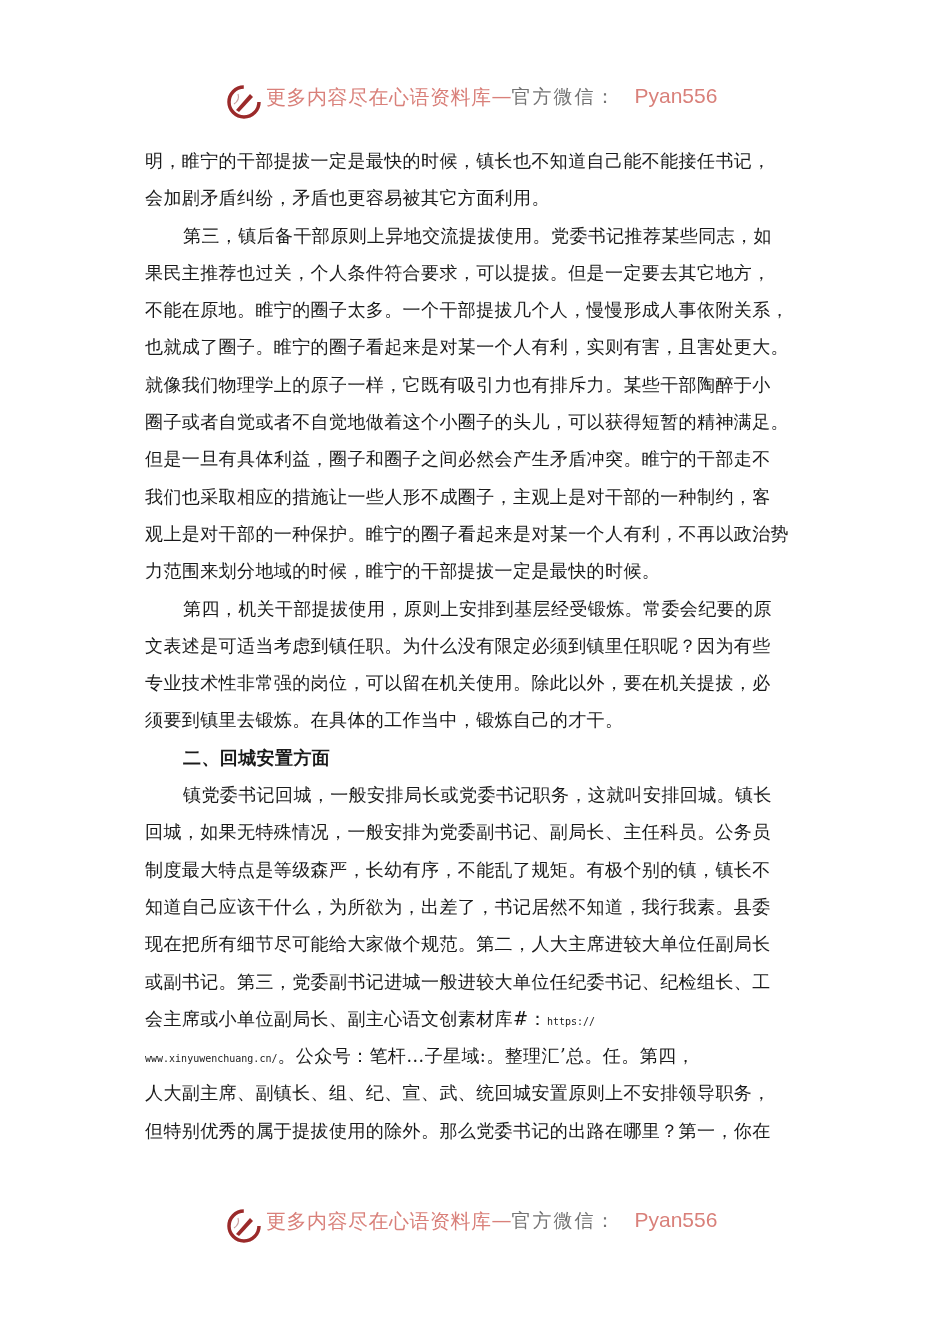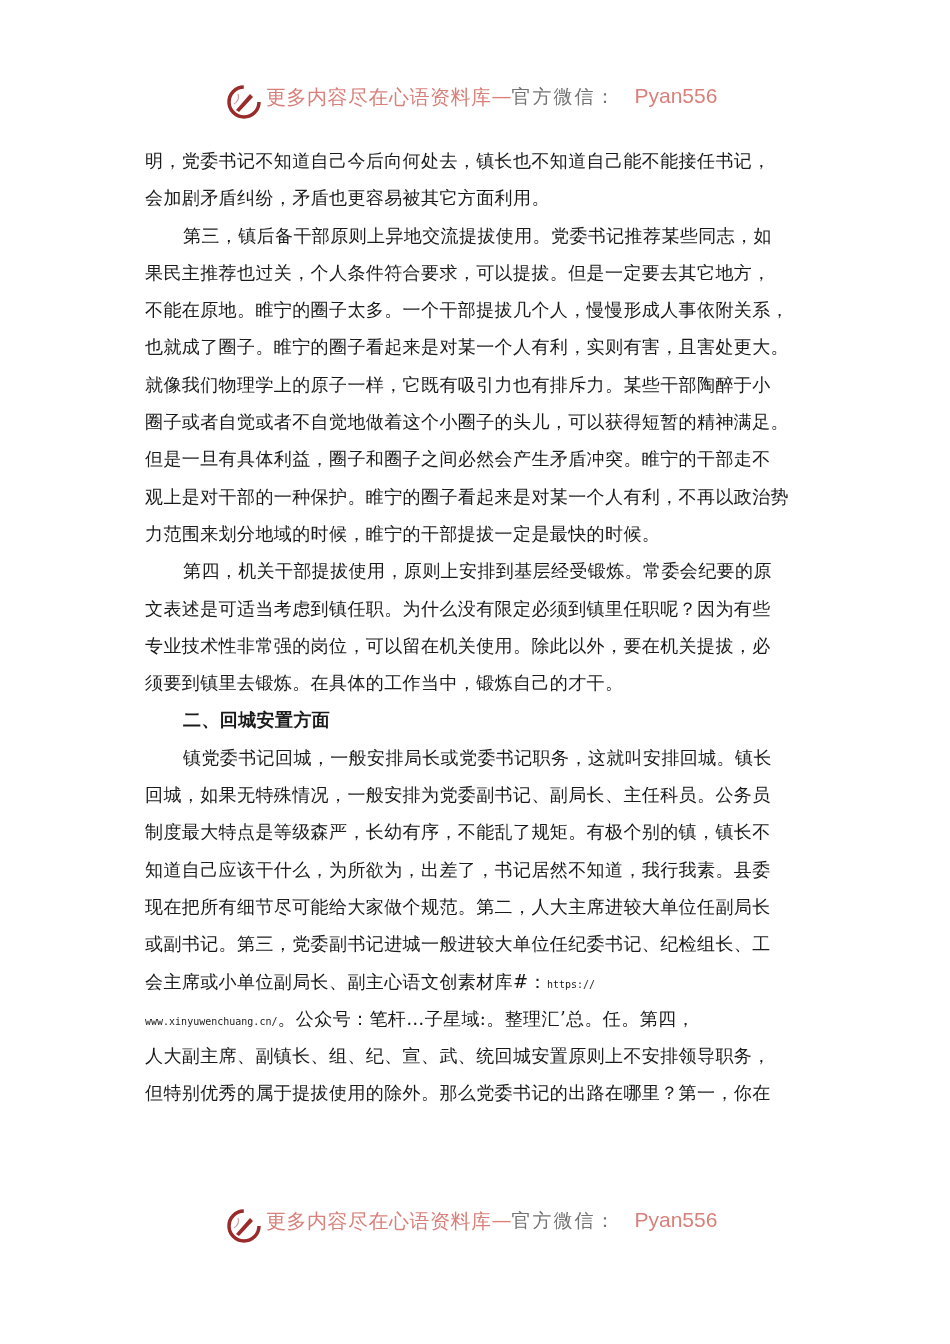--- a/index.html
+++ b/index.html
@@ -33,29 +33,30 @@
     <path d="M10 26 L24 10 L27 13 L13 28 Z" fill="#9b2a2a"></path>
     <path d="M8 20 Q14 16 12 10" fill="none" stroke="#c9a0a0" stroke-width="1.2"></path>
   </svg>
   <span class="banner-main">更多内容尽在心语资料库</span>
   <span class="banner-sep">—</span>
   <span class="banner-wx">官方微信：</span>
   <span class="banner-id">Pyan556</span>
 </div>
 
 <div class="content">
-  <div class="line">明，党委书记不知道自己今后向何处去，镇长也不知道自己能不能接任书记，</div>
+  <div class="line">明，睢宁的干部提拔一定是最快的时候，镇长也不知道自己能不能接任书记，</div>
   <div class="line">会加剧矛盾纠纷，矛盾也更容易被其它方面利用。</div>
   <div class="line indent">第三，镇后备干部原则上异地交流提拔使用。党委书记推荐某些同志，如</div>
   <div class="line">果民主推荐也过关，个人条件符合要求，可以提拔。但是一定要去其它地方，</div>
   <div class="line">不能在原地。睢宁的圈子太多。一个干部提拔几个人，慢慢形成人事依附关系，</div>
   <div class="line">也就成了圈子。睢宁的圈子看起来是对某一个人有利，实则有害，且害处更大。</div>
   <div class="line">就像我们物理学上的原子一样，它既有吸引力也有排斥力。某些干部陶醉于小</div>
   <div class="line">圈子或者自觉或者不自觉地做着这个小圈子的头儿，可以获得短暂的精神满足。</div>
   <div class="line">但是一旦有具体利益，圈子和圈子之间必然会产生矛盾冲突。睢宁的干部走不</div>
+  <div class="line">我们也采取相应的措施让一些人形不成圈子，主观上是对干部的一种制约，客</div>
   <div class="line">观上是对干部的一种保护。睢宁的圈子看起来是对某一个人有利，不再以政治势</div>
   <div class="line">力范围来划分地域的时候，睢宁的干部提拔一定是最快的时候。</div>
   <div class="line indent">第四，机关干部提拔使用，原则上安排到基层经受锻炼。常委会纪要的原</div>
   <div class="line">文表述是可适当考虑到镇任职。为什么没有限定必须到镇里任职呢？因为有些</div>
   <div class="line">专业技术性非常强的岗位，可以留在机关使用。除此以外，要在机关提拔，必</div>
   <div class="line">须要到镇里去锻炼。在具体的工作当中，锻炼自己的才干。</div>
   <div class="line indent heading">二、回城安置方面</div>
   <div class="line indent">镇党委书记回城，一般安排局长或党委书记职务，这就叫安排回城。镇长</div>
   <div class="line">回城，如果无特殊情况，一般安排为党委副书记、副局长、主任科员。公务员</div>
   <div class="line">制度最大特点是等级森严，长幼有序，不能乱了规矩。有极个别的镇，镇长不</div>

